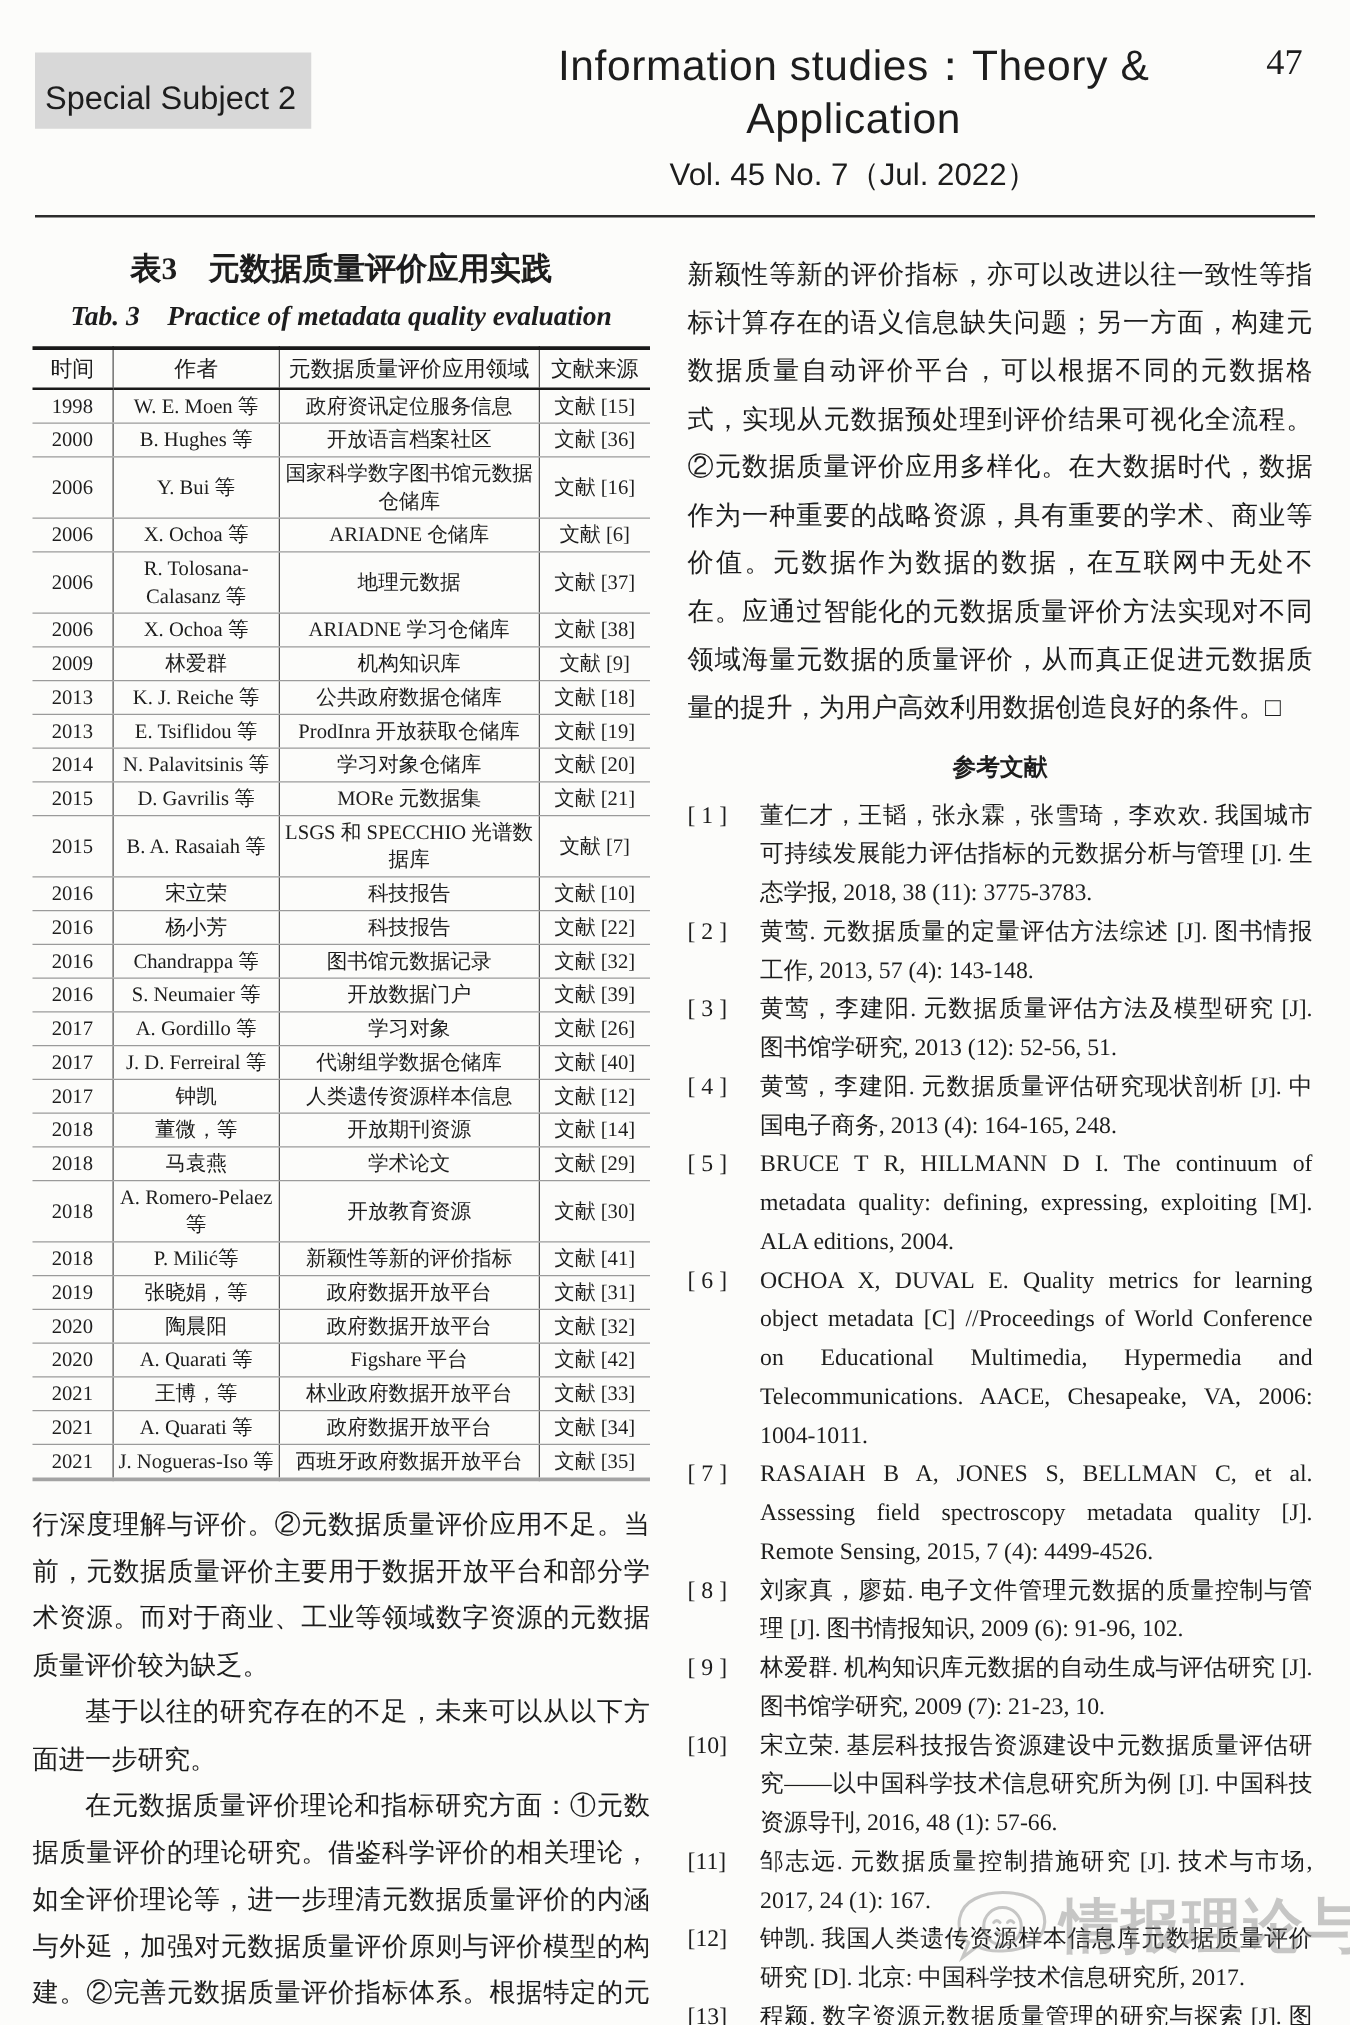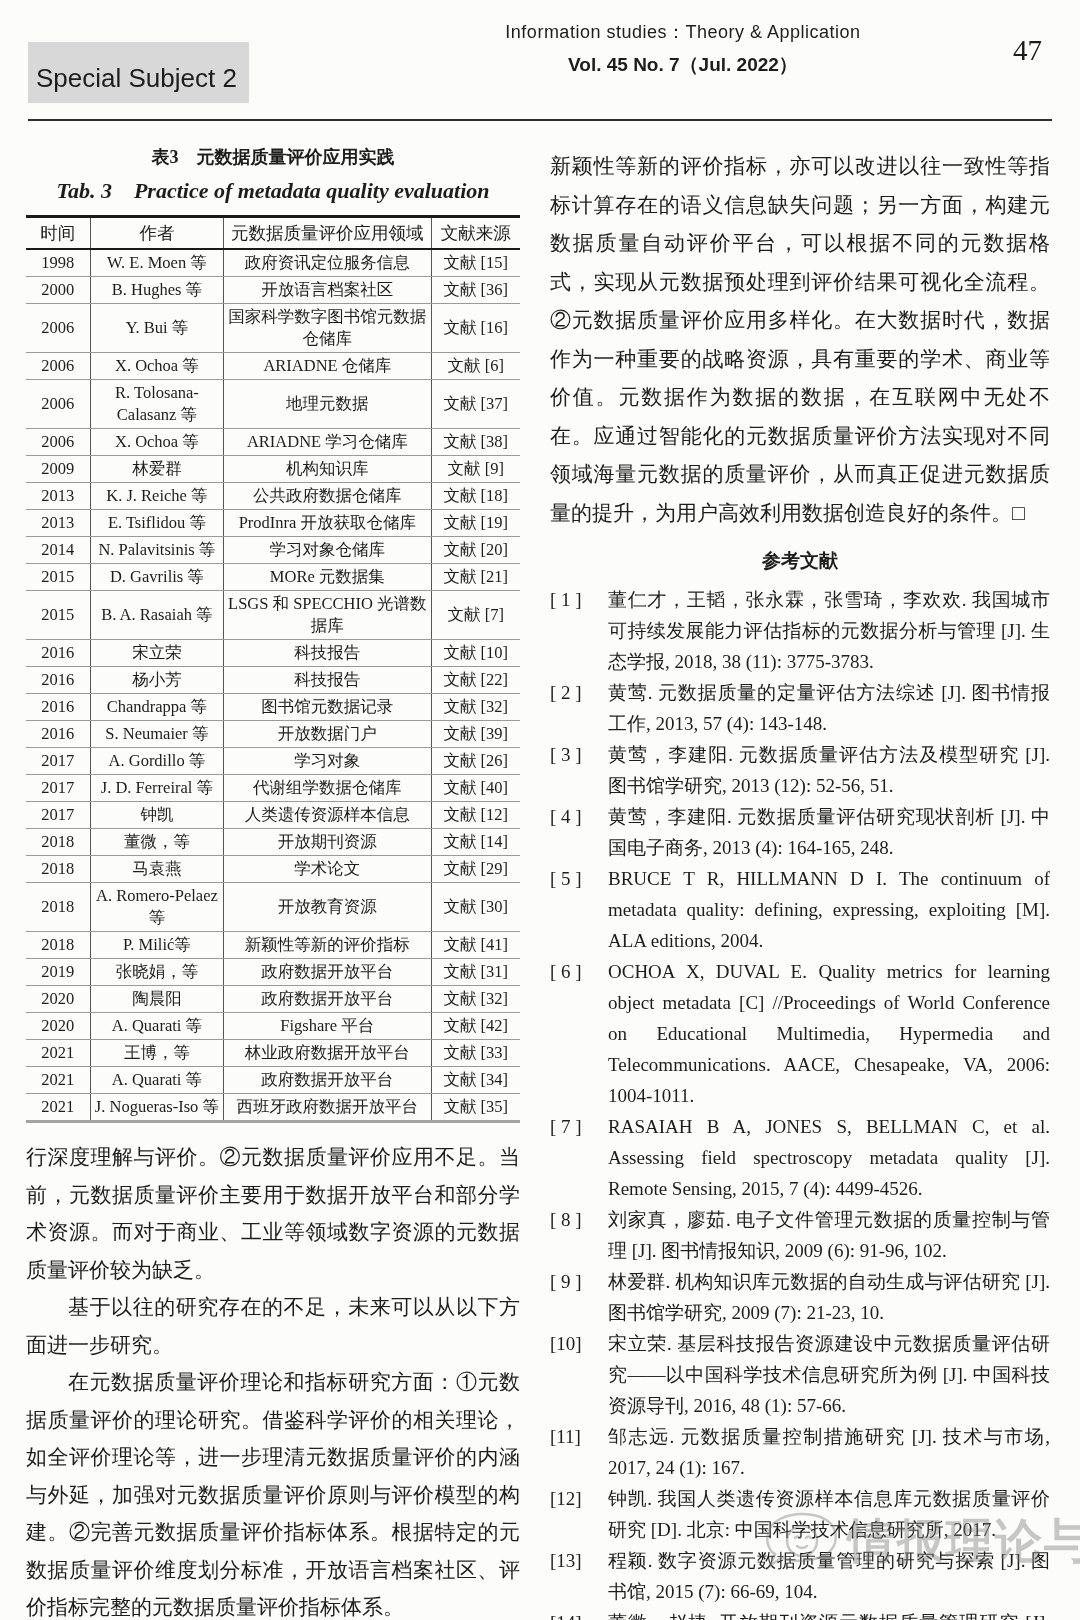--- a/index.html
+++ b/index.html
@@ -8,30 +8,30 @@
     background:#fcfcfa;overflow:hidden;color:#1d1d1d;
     font-family:"Liberation Serif","DejaVu Serif",serif;
   }
   
   .hdr{display:flex;align-items:flex-start;padding:20px 34px 0 28px;}
   .subject{
     background:#d8d8d8;font-family:"Liberation Sans","DejaVu Sans",sans-serif;
     font-size:26px;padding:21px 12px 9px 8px;margin-top:22px;white-space:nowrap;
   }
   .jblock{flex:1;text-align:center;margin-left:130px;font-family:"Liberation Sans","DejaVu Sans",sans-serif;}
-  .jtitle{font-size:18px;letter-spacing:.5px;}
-  .jissue{font-size:19px;margin-top:8px;font-weight:bold;}
+  .jtitle{font-size:34px;letter-spacing:.5px;margin-top:10px;}
+  .jissue{font-size:25px;margin-top:8px;}
   .pnum{font-size:29px;margin:14px 4px 0 26px;}
   .rule{height:2px;background:#2c2c2c;margin:16px 28px 0 28px;}
   
   .cols{display:flex;gap:30px;padding:24px 26px 0 26px;}
   .col-left{width:494px;}
   .col-right{width:500px;}
   
-  .tbl-title-zh{text-align:center;font-weight:bold;font-size:18px;}
+  .tbl-title-zh{text-align:center;font-weight:bold;font-size:25px;}
   .tbl-title-en{text-align:center;font-weight:bold;font-size:22px;margin:7px 0 9px;font-style:italic;}
   table.apptbl{
     width:100%;border-collapse:collapse;
     border-top:3px solid #1a1a1a;border-bottom:3px solid #a3a3a3;
   }
   .apptbl th{
     font-weight:normal;font-size:17.5px;padding:3px 1px;
     border-bottom:2px solid #1a1a1a;text-align:center;
   }
   .apptbl td{

